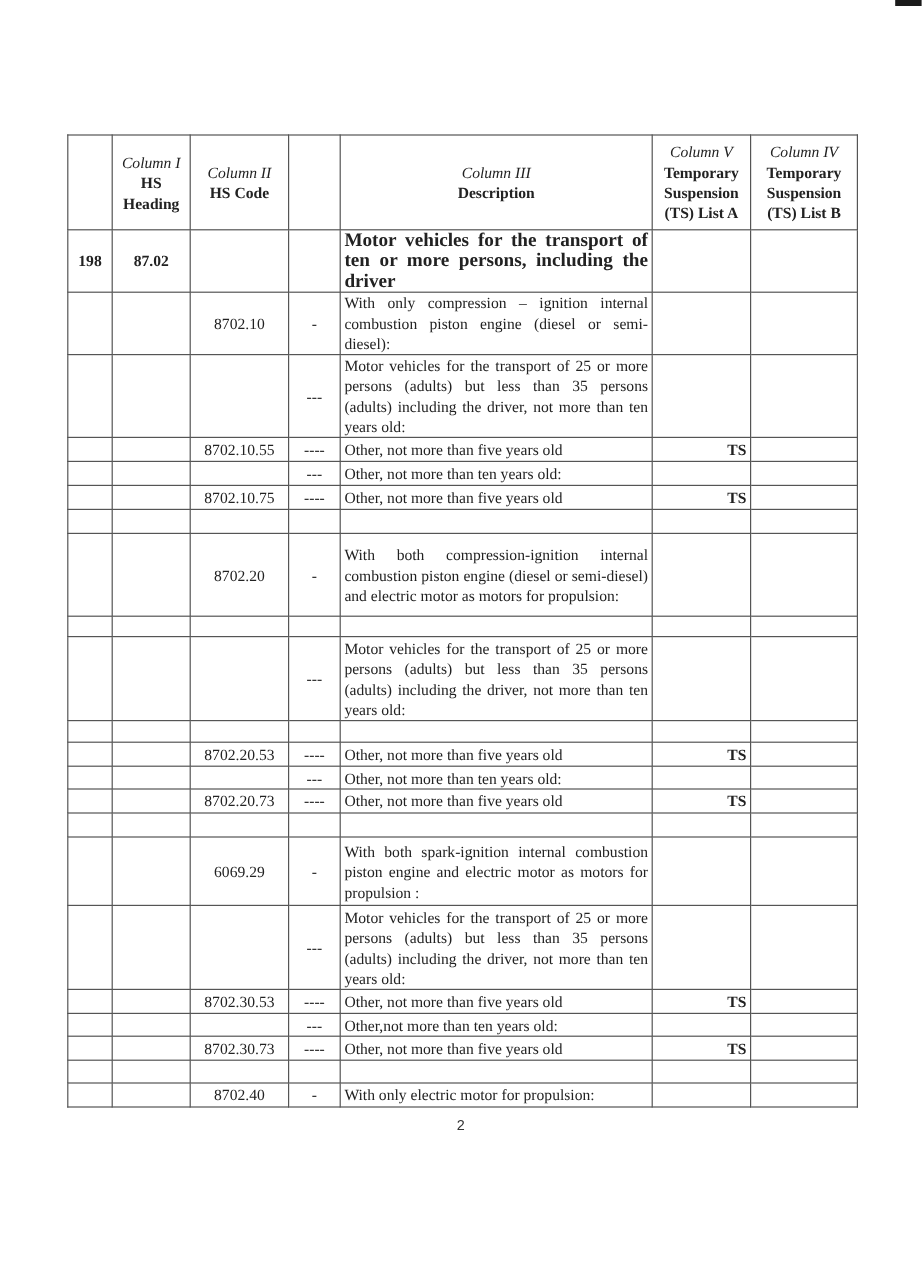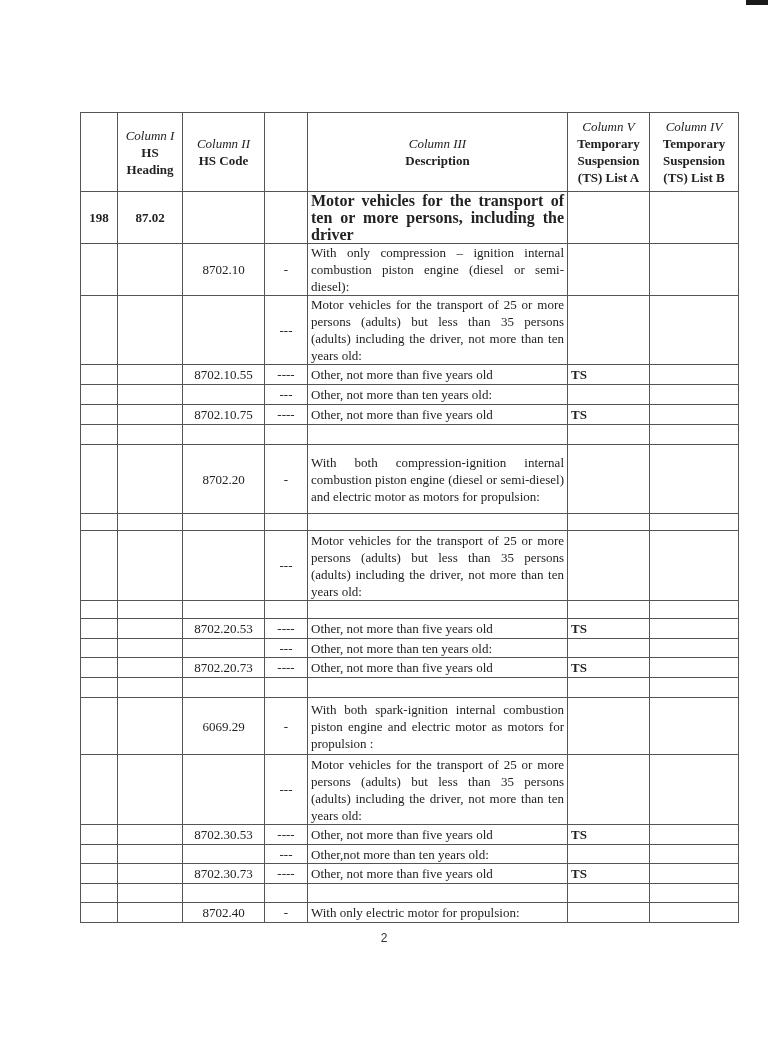--- a/index.html
+++ b/index.html
@@ -1,30 +1,30 @@
 <!DOCTYPE html>
 <html><head>
 <meta charset="utf-8">
 <style>
   html, body { margin: 0; padding: 0; background: #ffffff; }
   body { width: 768px; height: 1054px; position: relative; overflow: hidden;
          font-family: "Liberation Serif", "DejaVu Serif", serif; color: #222; }
   .corner-mark { position: absolute; right: 0; top: 0; width: 22px; height: 5px; background: #1a1a1a; }
-  table.hs { position: absolute; left: 80px; top: 112px; border-collapse: collapse; table-layout: fixed; width: 658px; }
+  table.hs { position: absolute; left: 56px; top: 112px; border-collapse: collapse; table-layout: fixed; width: 658px; }
   table.hs td { border: 1px solid #555; padding: 0 3px; font-size: 13px; line-height: 17px; vertical-align: middle; }
   col.c0 { width: 37px; } col.c1 { width: 65px; } col.c2 { width: 82px; } col.c3 { width: 43px; }
   col.c4 { width: 260px; } col.c5 { width: 82px; } col.c6 { width: 89px; }
   .hdr td { height: 78px; text-align: center; font-size: 12.5px; line-height: 15px; }
   .hdr i { font-style: italic; font-weight: normal; display: block; }
   .hdr b { font-weight: bold; display: block; }
   .center { text-align: center; }
   .bold { font-weight: bold; }
   .desc { text-align: justify; }
   .desc.bold { font-size: 16px; }
-  .ts { font-weight: bold; text-align: left; }
+  .ts { font-weight: bold; text-align: right; }
   .page-number { position: absolute; left: 0; width: 768px; top: 931px; text-align: center;
                  font-family: "Liberation Sans", "DejaVu Sans", sans-serif; font-size: 12px; color: #333; }
 </style>
 </head>
 <body>
 
 <div class="corner-mark"></div>
 
 <table class="hs">
   <colgroup>

